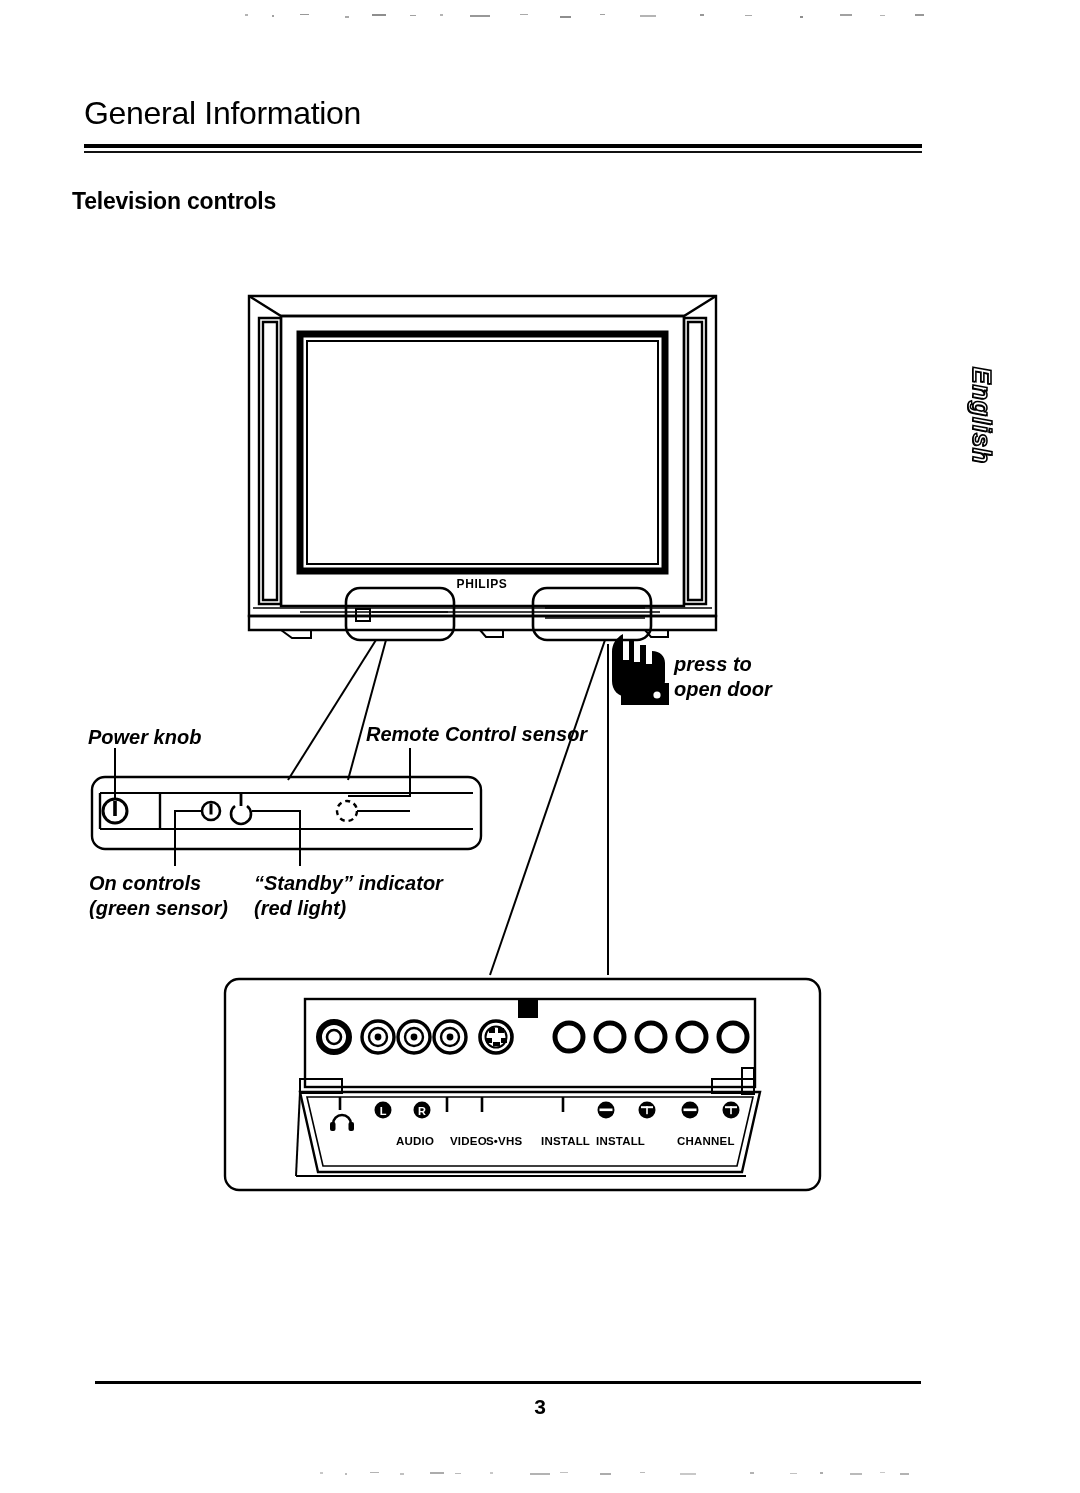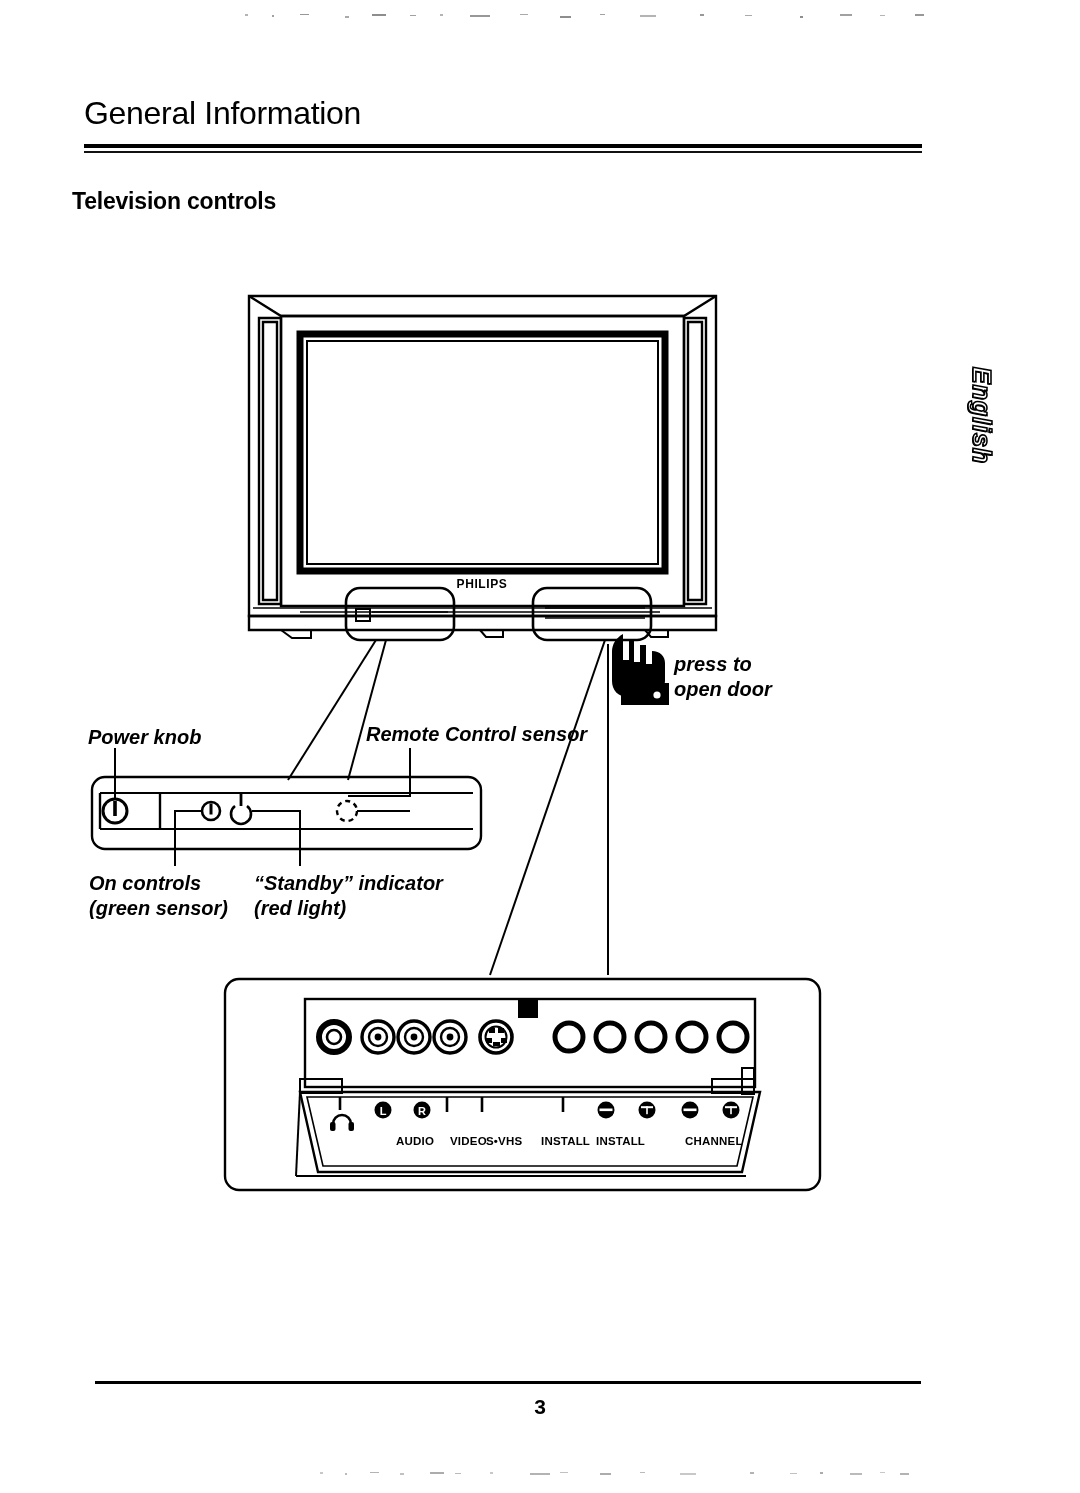--- a/index.html
+++ b/index.html
@@ -399,16 +399,16 @@
 <div class="anno anno-standby">
   <div>“Standby” indicator</div>
   <div>(red light)</div>
 </div>
 
 <div class="jack-label" style="left:385px; top:1135px;margin-left:11px;">AUDIO</div>
 <div class="jack-label" style="left:450px; top:1135px;">VIDEO</div>
 <div class="jack-label" style="left:486px; top:1135px;">S•VHS</div>
 <div class="jack-label" style="left:541px; top:1135px;">INSTALL</div>
 <div class="jack-label" style="left:596px; top:1135px;">INSTALL</div>
-<div class="jack-label" style="left:677px; top:1135px;margin-left:8px;">CHANNEL</div>
+<div class="jack-label" style="left:677px; top:1135px;">CHANNEL</div>
 
 <div class="footer-rule"></div>
 <div class="page-number">3</div>
 
 </body></html>

